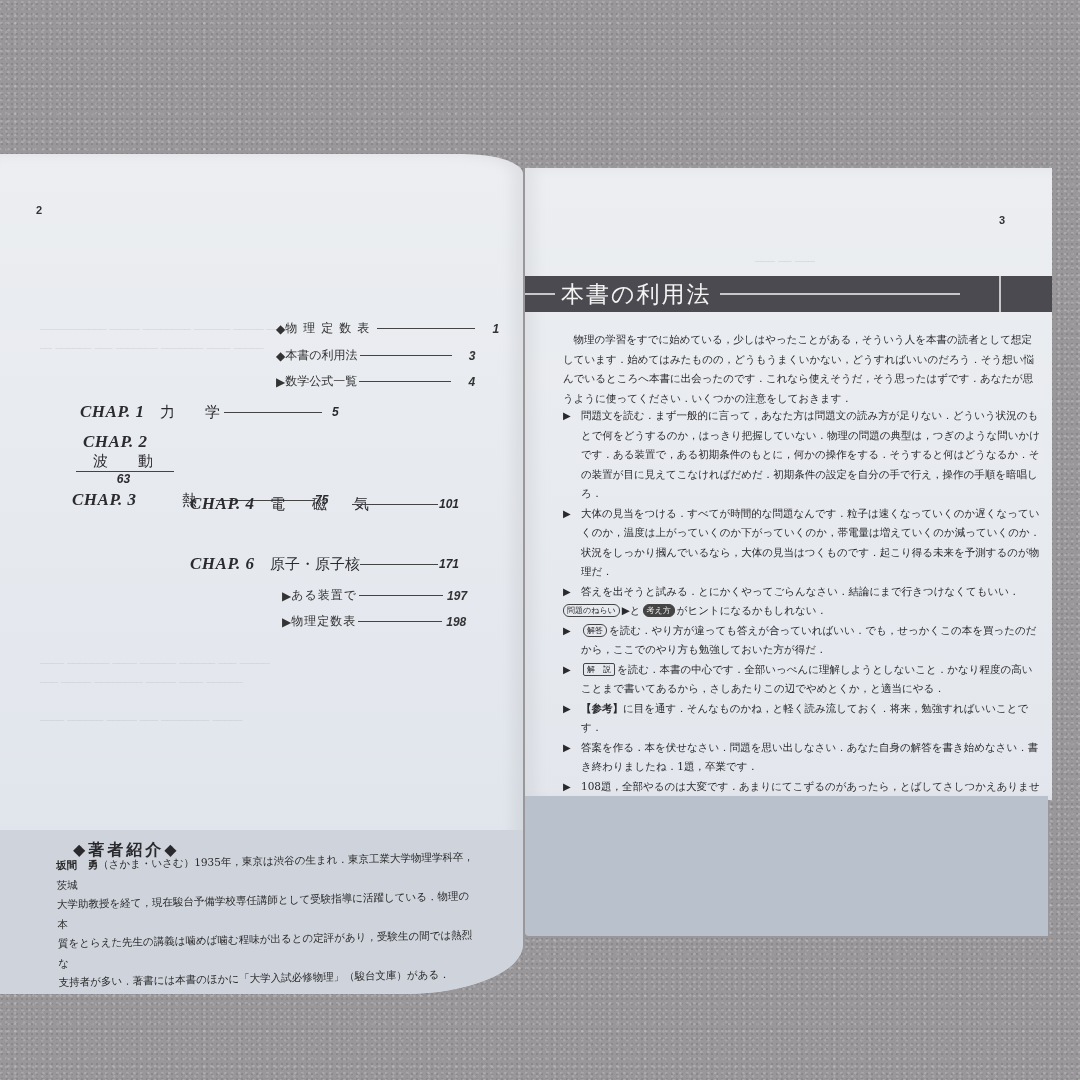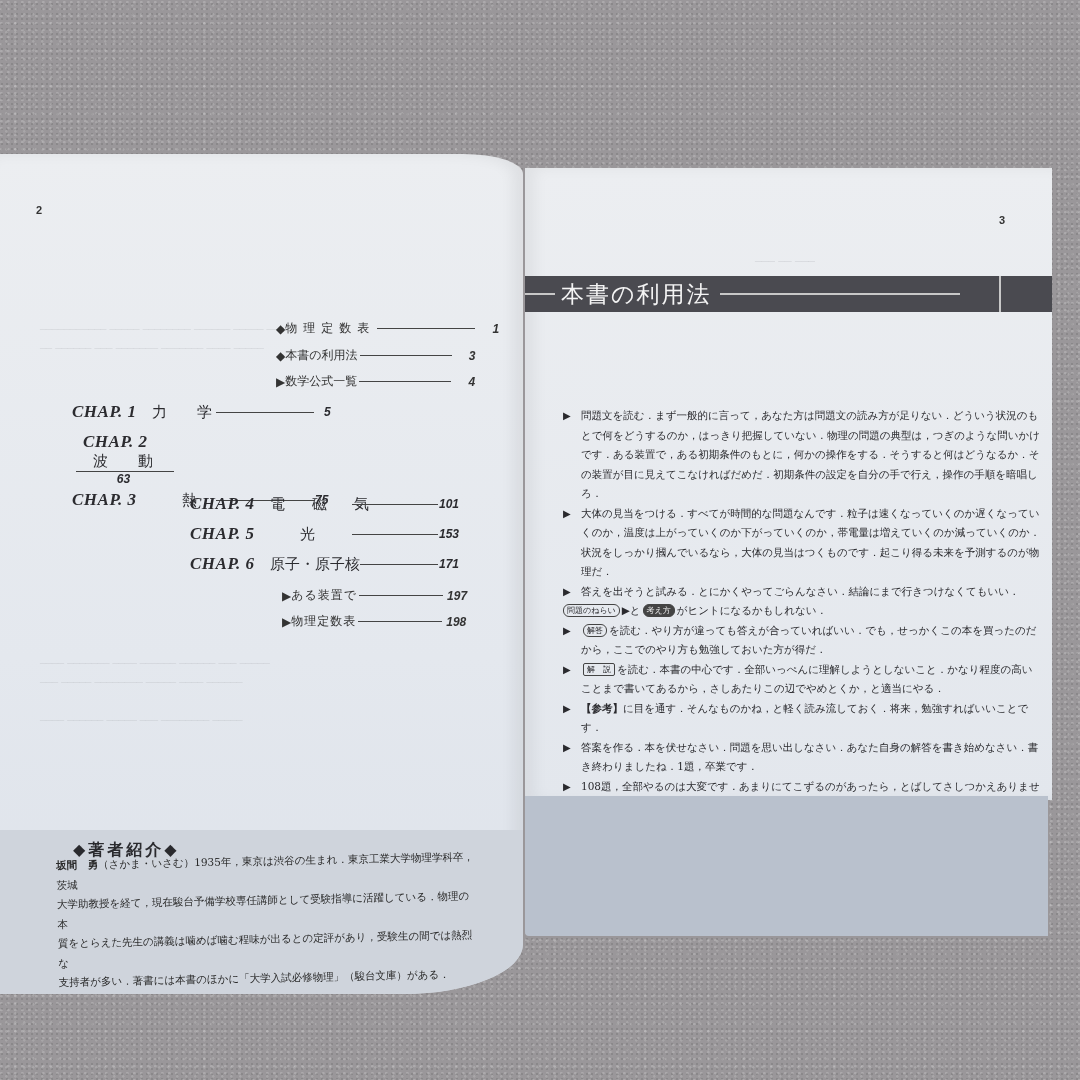--- a/index.html
+++ b/index.html
@@ -151,21 +151,21 @@
     <span class="pg">3</span>
   </div>
   <div class="toc-item" style="left:276px; top:219px;">
     <span>▶</span>
     <span>数学公式一覧</span>
     <span class="leader" style="width:92px;"></span>
     <span class="pg">4</span>
   </div>
 
   <div class="chap" style="left:72px; top:248px;">
-    <span class="chap-label" style="width:80px;">CHAP. 1</span>
+    <span class="chap-label" style="width:80px;margin-left:8px;">CHAP. 1</span>
     <span class="chap-title" style="width:60px;">力　　学</span>
     <span class="leader" style="width:98px; margin-left:4px;"></span>
     <span class="pg" style="margin-left:10px;">5</span>
   </div>
   <div class="chap" style="left:72px; top:278px;flex-direction:column;">
     <span class="chap-label" style="width:80px;">CHAP. 2</span>
     <span class="chap-title" style="width:60px;">波　　動</span>
     <span class="leader" style="width:98px; margin-left:4px;"></span>
     <span class="pg">63</span>
   </div>
@@ -173,26 +173,20 @@
     <span class="chap-label" style="width:80px;">CHAP. 3</span>
     <span class="chap-title" style="width:60px;">　　熱</span>
     <span class="leader" style="width:98px; margin-left:4px;"></span>
     <span class="pg">75</span>
   </div>
   <div class="chap" style="left:190px; top:340px;">
     <span class="chap-label" style="width:80px;">CHAP. 4</span>
     <span class="chap-title" style="width:82px; letter-spacing:6px;">電　磁　気</span>
     <span class="leader" style="width:86px;"></span>
     <span class="pg">101</span>
-  </div>
-  <div class="chap" style="left:190px; top:370px;">
-    <span class="chap-label" style="width:80px;">CHAP. 5</span>
-    <span class="chap-title" style="width:82px;">　　光</span>
-    <span class="leader" style="width:86px;"></span>
-    <span class="pg">153</span>
   </div>
   <div class="chap" style="left:190px; top:400px;">
     <span class="chap-label" style="width:80px;">CHAP. 6</span>
     <span class="chap-title" style="width:90px;">原子・原子核</span>
     <span class="leader" style="width:78px;"></span>
     <span class="pg">171</span>
   </div>
 
   <div class="toc-item" style="left:282px; top:433px;">
     <span>▶</span>
@@ -227,20 +221,23 @@
 
   <div class="ghost" style="left:230px; top:84px; width:140px; font-size:11px;">─── ── ───</div>
 
   <div class="banner" style="left:0; top:108px; width:527px;">
     <span class="rule" style="width:30px;"></span>
     <span class="title-text">本書の利用法</span>
     <span class="rule" style="width:240px; margin-left:2px;"></span>
     <span class="vline" style="left:474px;"></span>
   </div>
 
+  <div class="intro">
+    <p>物理の学習をすでに始めている，少しはやったことがある，そういう人を本書の読者として想定しています．始めてはみたものの，どうもうまくいかない，どうすればいいのだろう．そう想い悩んでいるところへ本書に出会ったのです．これなら使えそうだ，そう思ったはずです．あなたが思うように使ってください．いくつかの注意をしておきます．</p>
+  </div>
 
   <ul class="bullets">
     <li>
       <span class="tri">▶</span>
       <span>問題文を読む．まず一般的に言って，あなた方は問題文の読み方が足りない．どういう状況のもとで何をどうするのか，はっきり把握していない．物理の問題の典型は，つぎのような問いかけです．ある装置で，ある初期条件のもとに，何かの操作をする．そうすると何はどうなるか．その装置が目に見えてこなければだめだ．初期条件の設定を自分の手で行え，操作の手順を暗唱しろ．</span>
     </li>
     <li>
       <span class="tri">▶</span>
       <span>大体の見当をつける．すべてが時間的な問題なんです．粒子は速くなっていくのか遅くなっていくのか，温度は上がっていくのか下がっていくのか，帯電量は増えていくのか減っていくのか．状況をしっかり摑んでいるなら，大体の見当はつくものです．起こり得る未来を予測するのが物理だ．</span>
     </li>

